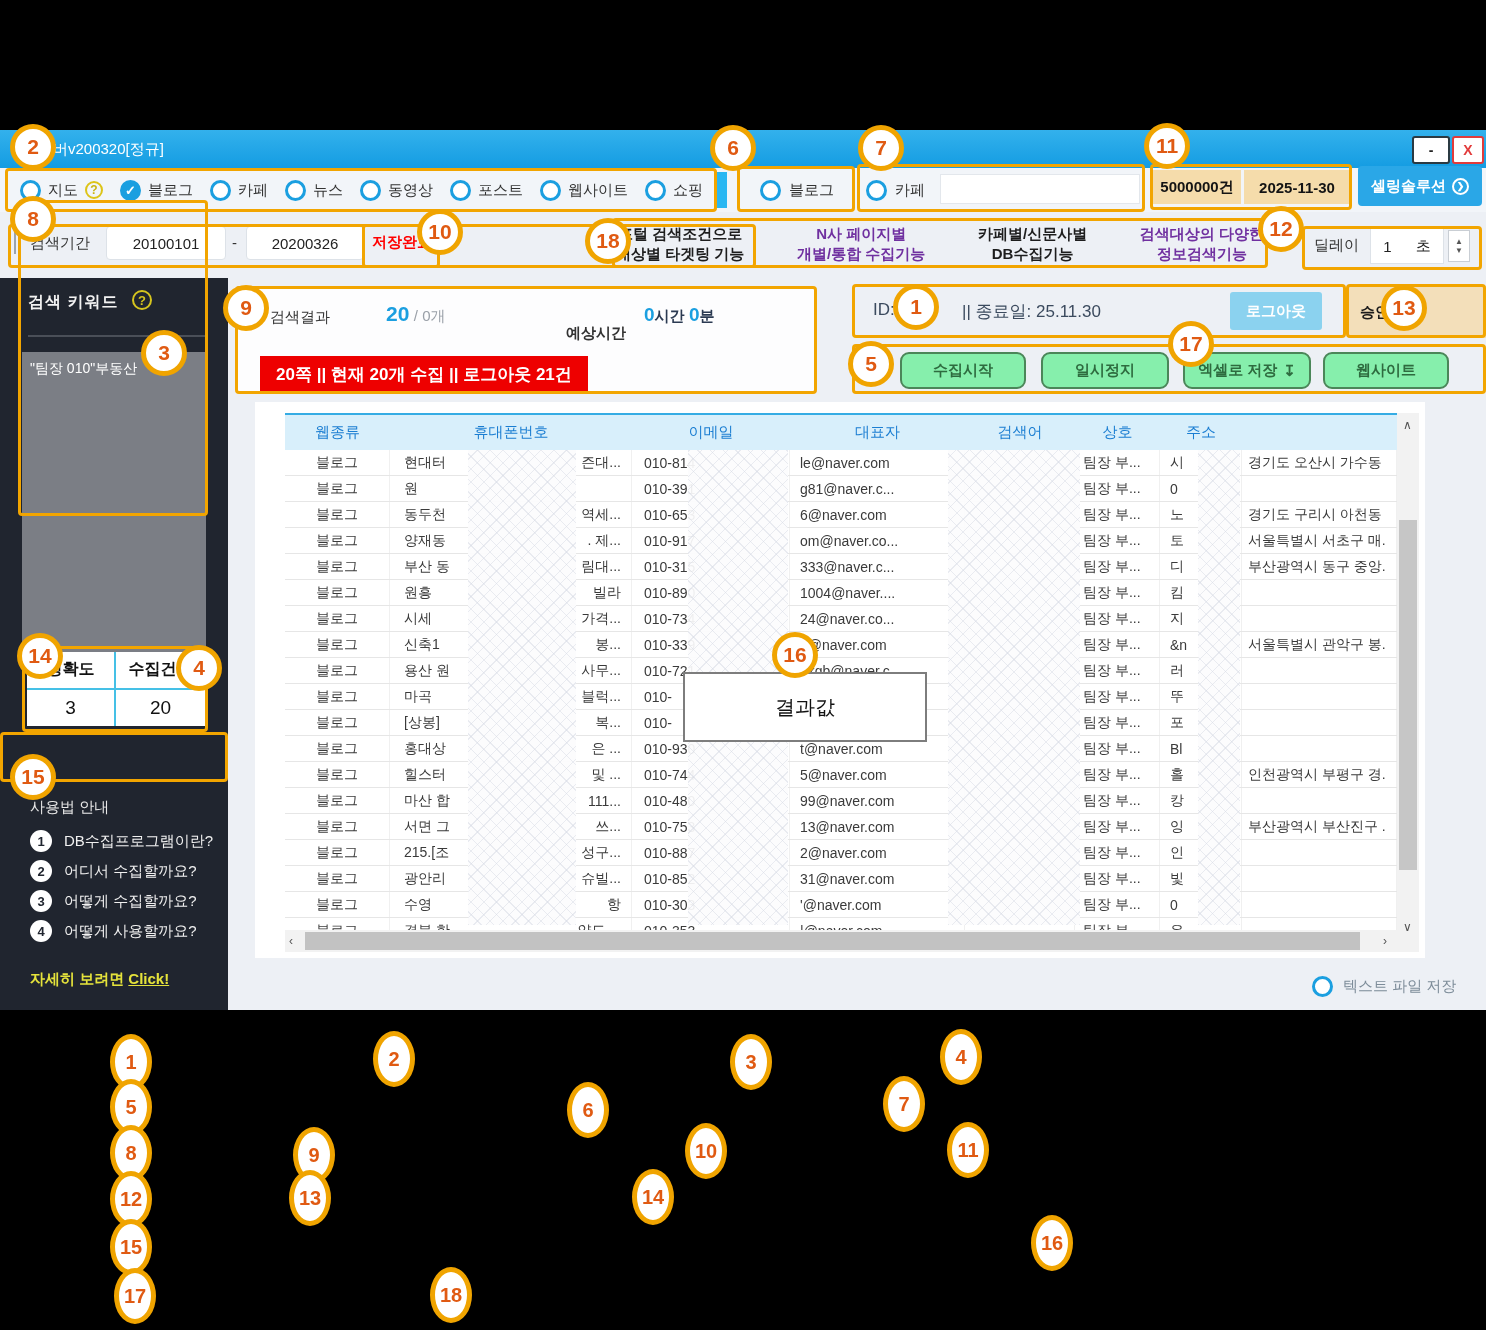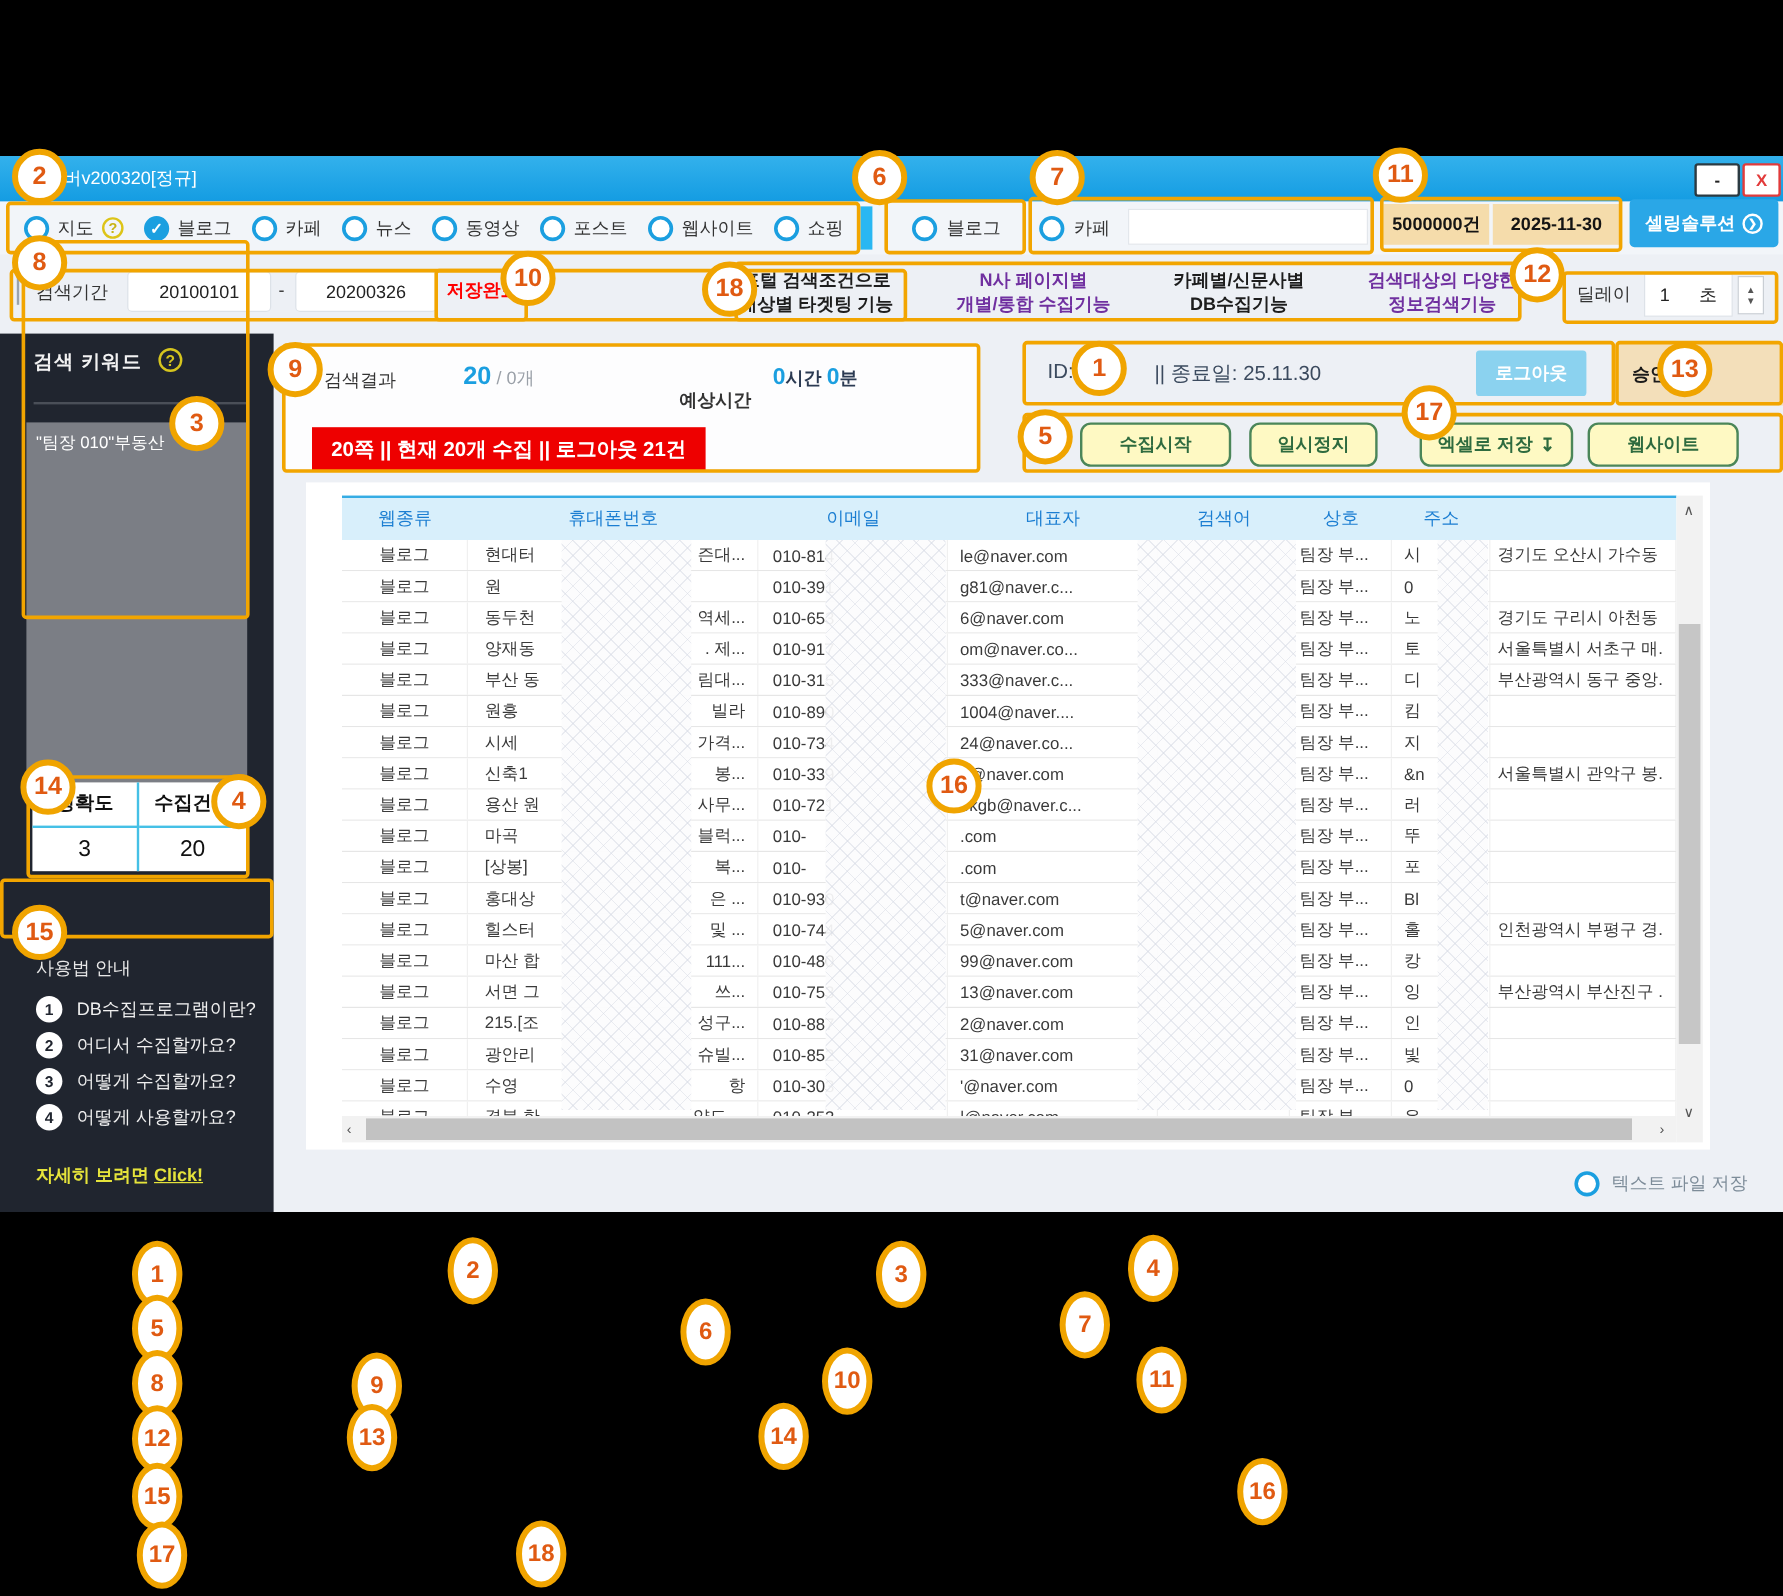--- a/index.html
+++ b/index.html
@@ -62,21 +62,21 @@
 
   
   .id-text{position:absolute;left:873px;top:170px;font-size:17px;color:#3b4a5e;}
   .id-text2{position:absolute;left:962px;top:170px;font-size:17px;color:#3b4a5e;}
   .logout-btn{position:absolute;left:1230px;top:162px;width:92px;height:38px;background:#8bd2ef;border-radius:3px;
               color:#fff;font-weight:bold;font-size:15px;display:flex;align-items:center;justify-content:center;}
   .approve-bg{position:absolute;left:1348px;top:156px;width:138px;height:52px;background:#f3dfba;}
   .approve-lbl{position:absolute;left:1360px;top:173px;font-size:15px;font-weight:bold;color:#1a1a1a;}
 
   
-  .act-btn{position:absolute;top:222px;height:37px;background:#fef9c3;border:2px solid #4b8659;border-radius:9px;
+  .act-btn{position:absolute;top:222px;height:37px;background:#86efac;border:2px solid #4b8659;border-radius:9px;
            color:#2e6b3f;font-weight:bold;font-size:15px;display:flex;align-items:center;justify-content:center;gap:6px;
            box-sizing:border-box;}
 
   
   .sidebar{position:absolute;left:0;top:148px;width:228px;height:732px;background:#20252f;}
   .sb-title{position:absolute;left:28px;top:14px;font-size:16px;font-weight:bold;color:#f2f2f2;letter-spacing:1px;}
   .sb-help{position:absolute;left:132px;top:12px;width:20px;height:20px;border:2px solid #d6c51e;border-radius:50%;
            color:#d6c51e;font-size:13px;font-weight:bold;display:flex;align-items:center;justify-content:center;box-sizing:border-box;}
   .sb-divider{position:absolute;left:28px;top:57px;width:178px;height:2px;background:#4a4f58;}
   .sb-textarea{position:absolute;left:22px;top:74px;width:184px;height:308px;background:#7b7e85;
@@ -252,21 +252,21 @@
     </div>
     <div class="red-bar">20쪽 || 현재 20개 수집 || 로그아웃 21건</div>
 
     <div class="id-text">ID:</div>
     <div class="id-text2">|| 종료일: 25.11.30</div>
     <div class="logout-btn">로그아웃</div>
     <div class="approve-bg"></div>
     <div class="approve-lbl">승인:</div>
 
     <div class="act-btn" style="left:900px;width:126px;">수집시작</div>
-    <div class="act-btn" style="left:1041px;width:107px;">일시정지</div>
+    <div class="act-btn" style="left:1041px;width:128px;">일시정지</div>
     <div class="act-btn" style="left:1183px;width:128px;">
       <span>엑셀로 저장</span>
       <span>↧</span>
     </div>
     <div class="act-btn" style="left:1323px;width:126px;">웹사이트</div>
 
     <div class="sidebar">
       <div class="sb-title">검색 키워드</div>
       <div class="sb-help">?</div>
       <div class="sb-divider"></div>
@@ -577,20 +577,21 @@
       <div class="scroll-arrow" style="left:6px;top:6px;">∧</div>
       <div class="vthumb"></div>
       <div class="scroll-arrow" style="left:6px;top:508px;">∨</div>
     </div>
     <div class="hscroll">
       <div class="scroll-arrow" style="left:4px;top:5px;">‹</div>
       <div class="hthumb"></div>
       <div class="scroll-arrow" style="left:1098px;top:5px;">›</div>
     </div>
 
+    <div class="result-overlay">결과값</div>
 
     <div class="footer-radio">
       <span class="radio"></span>
       <span class="footer-lbl">텍스트 파일 저장</span>
     </div>
 
     <div class="hbox" style="left:5px;top:38px;width:712px;height:44px;"></div>
     <div class="hbox" style="left:737px;top:36px;width:118px;height:46px;"></div>
     <div class="hbox" style="left:857px;top:34px;width:288px;height:48px;"></div>
     <div class="hbox" style="left:1150px;top:34px;width:202px;height:46px;"></div>

